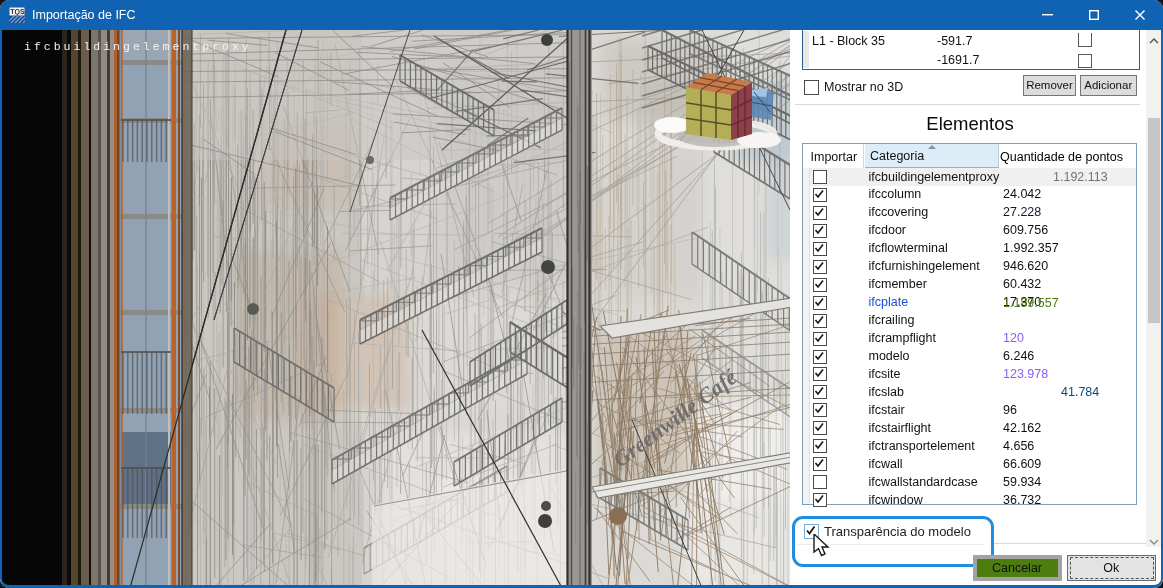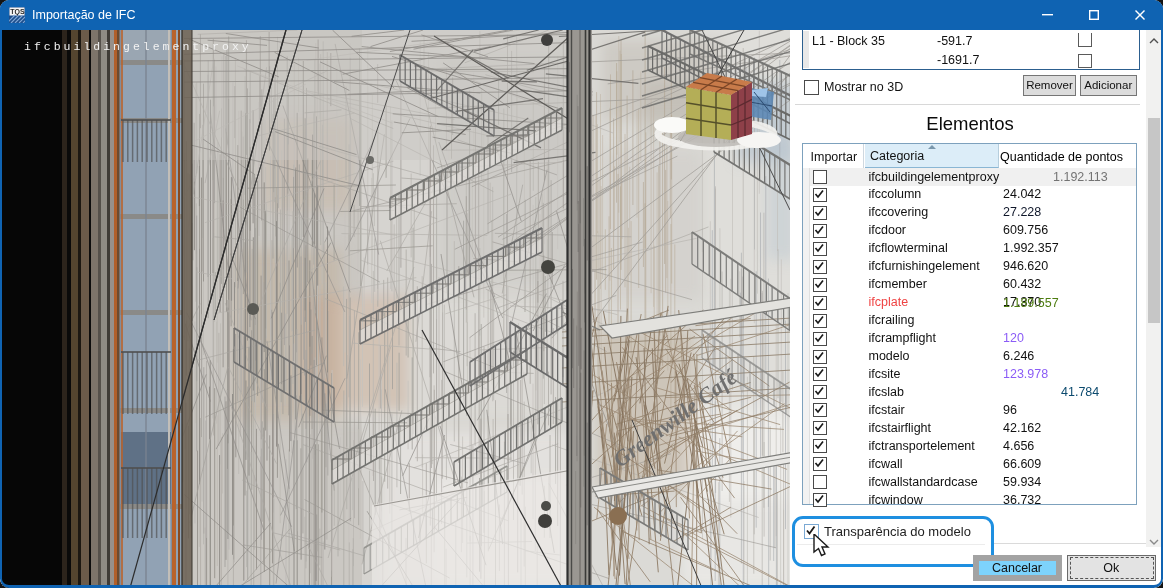--- a/index.html
+++ b/index.html
@@ -1829,21 +1829,21 @@
         <path d="M2.5 6 L5 9 L10 2.5" fill="none" stroke="#1a1a1a" stroke-width="1.7"></path>
       </svg>
     </div>
     <div style="position:absolute;left:868.5px;top:277.2px;width:160px;font:12.5px 'Liberation Sans',sans-serif;color:#111">ifcmember</div>
     <div style="position:absolute;left:1003px;top:277.2px;width:120px;font:12.5px 'Liberation Sans',sans-serif;color:#111">60.432</div>
     <div style="position:absolute;left:812.5px;top:295.6px;width:12px;height:12px;border:1px solid #494949;background:#fff">
       <svg width="12" height="12" style="position:absolute;left:-1px;top:-1px">
         <path d="M2.5 6 L5 9 L10 2.5" fill="none" stroke="#1a1a1a" stroke-width="1.7"></path>
       </svg>
     </div>
-    <div style="position:absolute;left:868.5px;top:295.1px;width:160px;font:12.5px 'Liberation Sans',sans-serif;color:#ef4444">ifcplate</div>
+    <div style="position:absolute;left:868.5px;top:295.1px;width:160px;font:12.5px 'Liberation Sans',sans-serif;color:#1d4ed8">ifcplate</div>
     <div style="position:absolute;left:1003px;top:295.1px;width:120px;font:12.5px 'Liberation Sans',sans-serif;color:#111">17.370</div>
     <div style="position:absolute;left:812.5px;top:313.6px;width:12px;height:12px;border:1px solid #494949;background:#fff">
       <svg width="12" height="12" style="position:absolute;left:-1px;top:-1px">
         <path d="M2.5 6 L5 9 L10 2.5" fill="none" stroke="#1a1a1a" stroke-width="1.7"></path>
       </svg>
     </div>
     <div style="position:absolute;left:868.5px;top:313.1px;width:160px;font:12.5px 'Liberation Sans',sans-serif;color:#111">ifcrailing</div>
     <div style="position:absolute;left:1003px;top:296px;width:120px;font:12.5px 'Liberation Sans',sans-serif;color:#4d7c0f">1.189.557</div>
     <div style="position:absolute;left:812.5px;top:331.5px;width:12px;height:12px;border:1px solid #494949;background:#fff">
       <svg width="12" height="12" style="position:absolute;left:-1px;top:-1px">
@@ -1924,16 +1924,16 @@
     <div style="position:absolute;left:797px;top:543.5px;width:188px;height:1px;background:#ececec"></div>
     <div style="position:absolute;left:803.5px;top:523.5px;width:13px;height:13px;border:1px solid #7aa9d4;background:#fff">
       <svg width="13" height="13" style="position:absolute;left:-1px;top:-1px">
         <path d="M3 6.5 L5.5 9.5 L10.5 2.5" fill="none" stroke="#1a1a1a" stroke-width="1.8"></path>
       </svg>
     </div>
     <div style="position:absolute;left:824px;top:523.5px;width:170px;font:13px 'Liberation Sans',sans-serif;color:#222">Transparência do modelo</div>
     <svg style="position:absolute;left:812px;top:534px" width="22" height="26">
       <polygon points="2,0 2,18 6.5,14.5 9.5,21.5 13,20 10,13 16,13" fill="#fff" stroke="#1a1a1a" stroke-width="1.4"></polygon>
     </svg>
-    <div style="position:absolute;left:972.5px;top:555px;width:89px;height:26px;background:#7dd3fc;border:6px solid #a3a3a3;font:12.5px 'Liberation Sans',sans-serif;color:#111;display:flex;align-items:center;justify-content:center;box-sizing:border-box">Cancelar</div>
+    <div style="position:absolute;left:972.5px;top:555px;width:89px;height:26px;background:#4d7c0f;border:4px solid #a3a3a3;font:12.5px 'Liberation Sans',sans-serif;color:#111;display:flex;align-items:center;justify-content:center;box-sizing:border-box">Cancelar</div>
     <div style="position:absolute;left:1066.8px;top:554.5px;width:89px;height:26px;background:#e3e3e3;border:1px solid #6a6a6a;box-sizing:border-box;font:12.5px 'Liberation Sans',sans-serif;color:#111;display:flex;align-items:center;justify-content:center">Ok</div>
     <div style="position:absolute;left:1069.5px;top:556.5px;width:84px;height:22px;border:1px dashed #555;box-sizing:border-box"></div>
 <div style="position:absolute;left:0;top:0;width:1163px;height:588px;box-sizing:border-box;border:2px solid #0f63b2;border-bottom-width:3.5px;border-radius:9px;pointer-events:none"></div>
 </div>
 </body></html>

